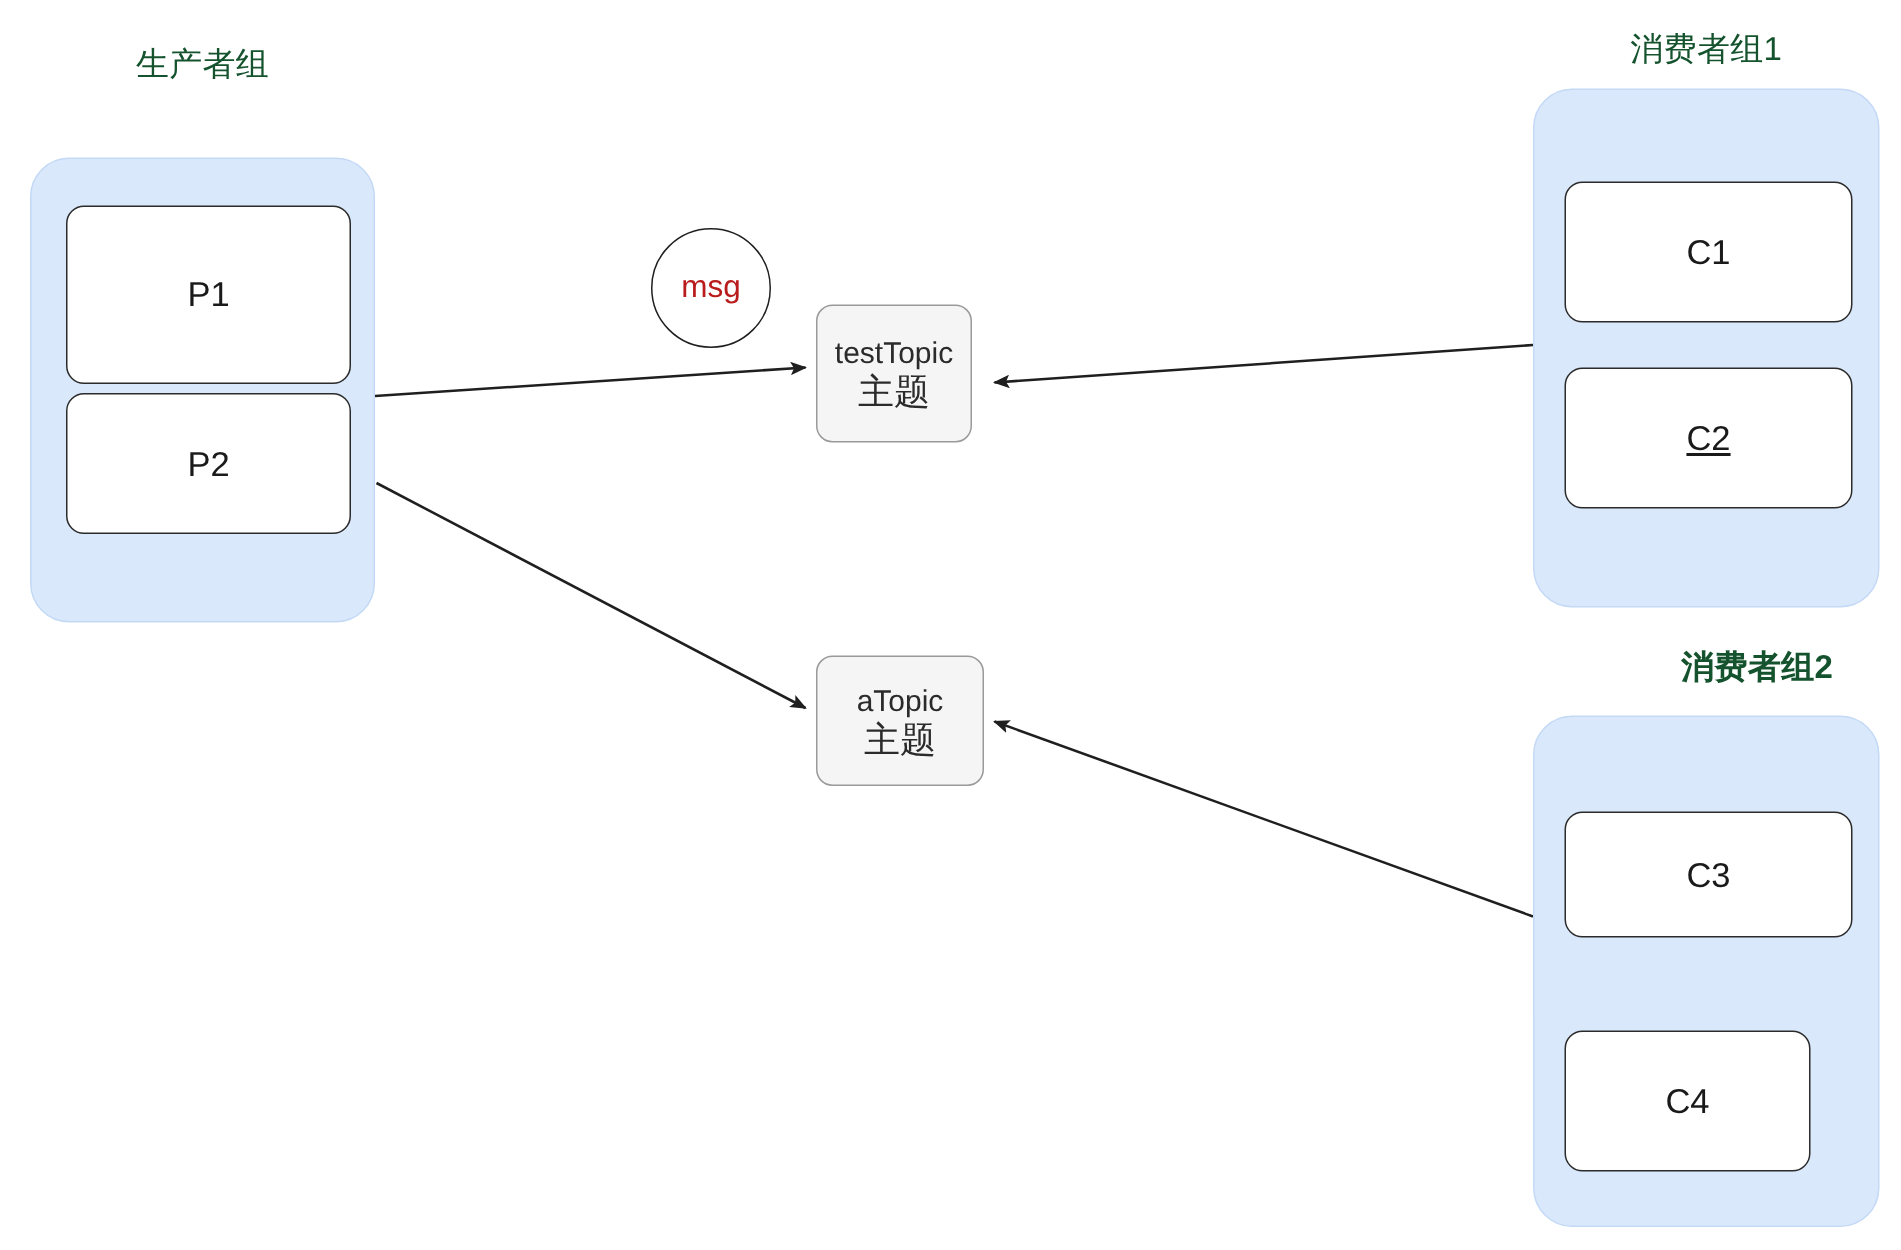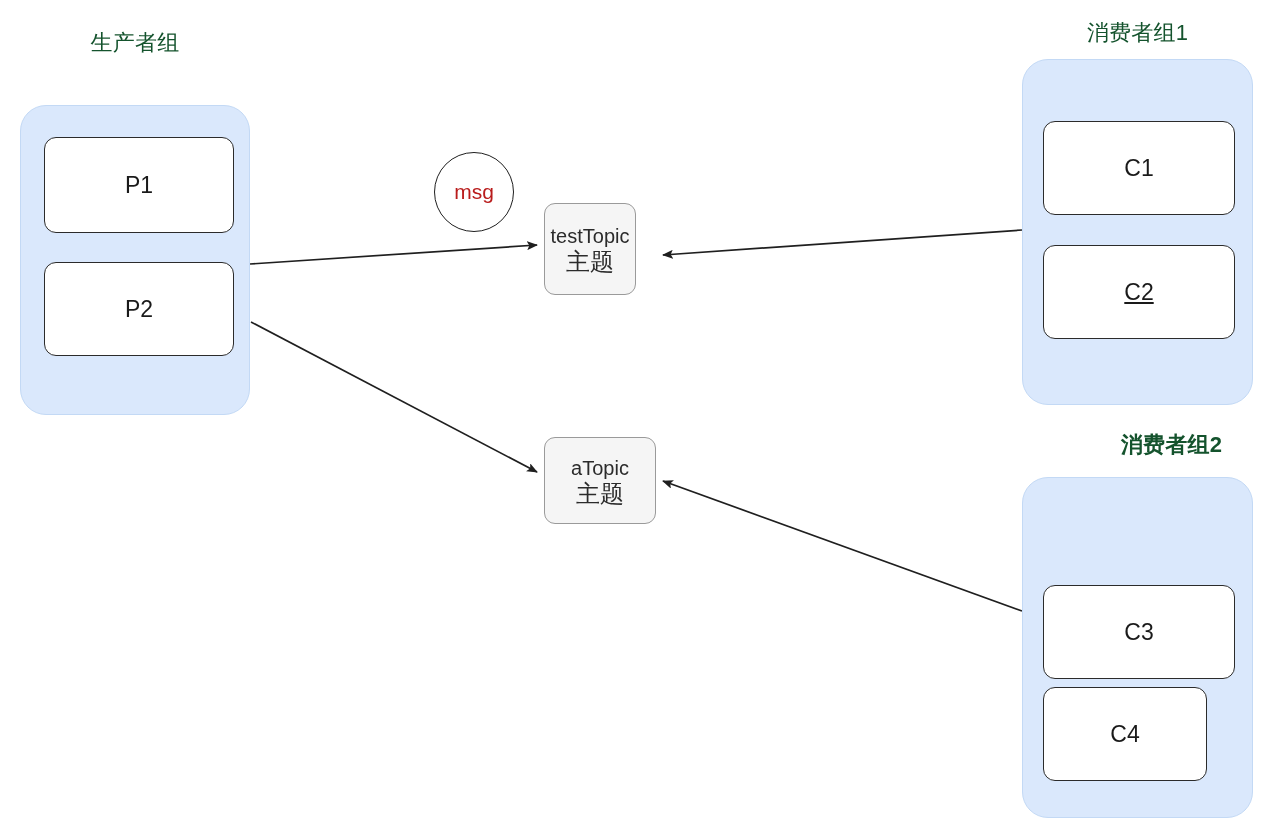--- a/index.html
+++ b/index.html
@@ -112,27 +112,27 @@
 
     <g>
       <path d="M1022,611 L663,481" fill="none" stroke="#1f1f1f" stroke-width="1.7" marker-end="url(#arrowhead)"></path>
     </g>
   </svg>
 
   <div class="group-label" style="left:20px; top:30px; width:230px;">生产者组</div>
 
   <div class="group-box" style="left:20px; top:105px; width:230px; height:310px;"></div>
 
-  <div class="node-box" style="left:44px; top:137px; width:190px; height:96px;">P1</div>
+  <div class="node-box" style="left:44px; top:137px; width:190px; height:119px;">P1</div>
 
   <div class="node-box" style="left:44px; top:262px; width:190px; height:94px;">P2</div>
 
   <div class="msg-circle" style="left:434px; top:152px; width:80px; height:80px;">msg</div>
 
-  <div class="topic-box" style="left:544px; top:203px; width:92px; height:92px;">
+  <div class="topic-box" style="left:544px; top:203px; width:104px; height:92px;">
     <span>testTopic</span>
     <span class="topic-line-2">主题</span>
   </div>
 
   <div class="topic-box" style="left:544px; top:437px; width:112px; height:87px;">
     <span>aTopic</span>
     <span class="topic-line-2">主题</span>
   </div>
 
   <div class="group-label" style="left:1022px; top:20px; width:231px;">消费者组1</div>
@@ -140,17 +140,17 @@
   <div class="group-box" style="left:1022px; top:59px; width:231px; height:346px;"></div>
 
   <div class="node-box" style="left:1043px; top:121px; width:192px; height:94px;">C1</div>
 
   <div class="node-box" style="left:1043px; top:245px; width:192px; height:94px;text-decoration:underline;">C2</div>
 
   <div class="group-label" style="left:1056px; top:432px; width:231px;font-weight:bold;">消费者组2</div>
 
   <div class="group-box" style="left:1022px; top:477px; width:231px; height:341px;"></div>
 
-  <div class="node-box" style="left:1043px; top:541px; width:192px; height:94px;margin-top:44px;">C3</div>
+  <div class="node-box" style="left:1043px; top:541px; width:192px; height:84px;">C3</div>
 
   <div class="node-box" style="left:1043px; top:687px; width:164px; height:94px;">C4</div>
 
 </div>
 
 </body></html>

